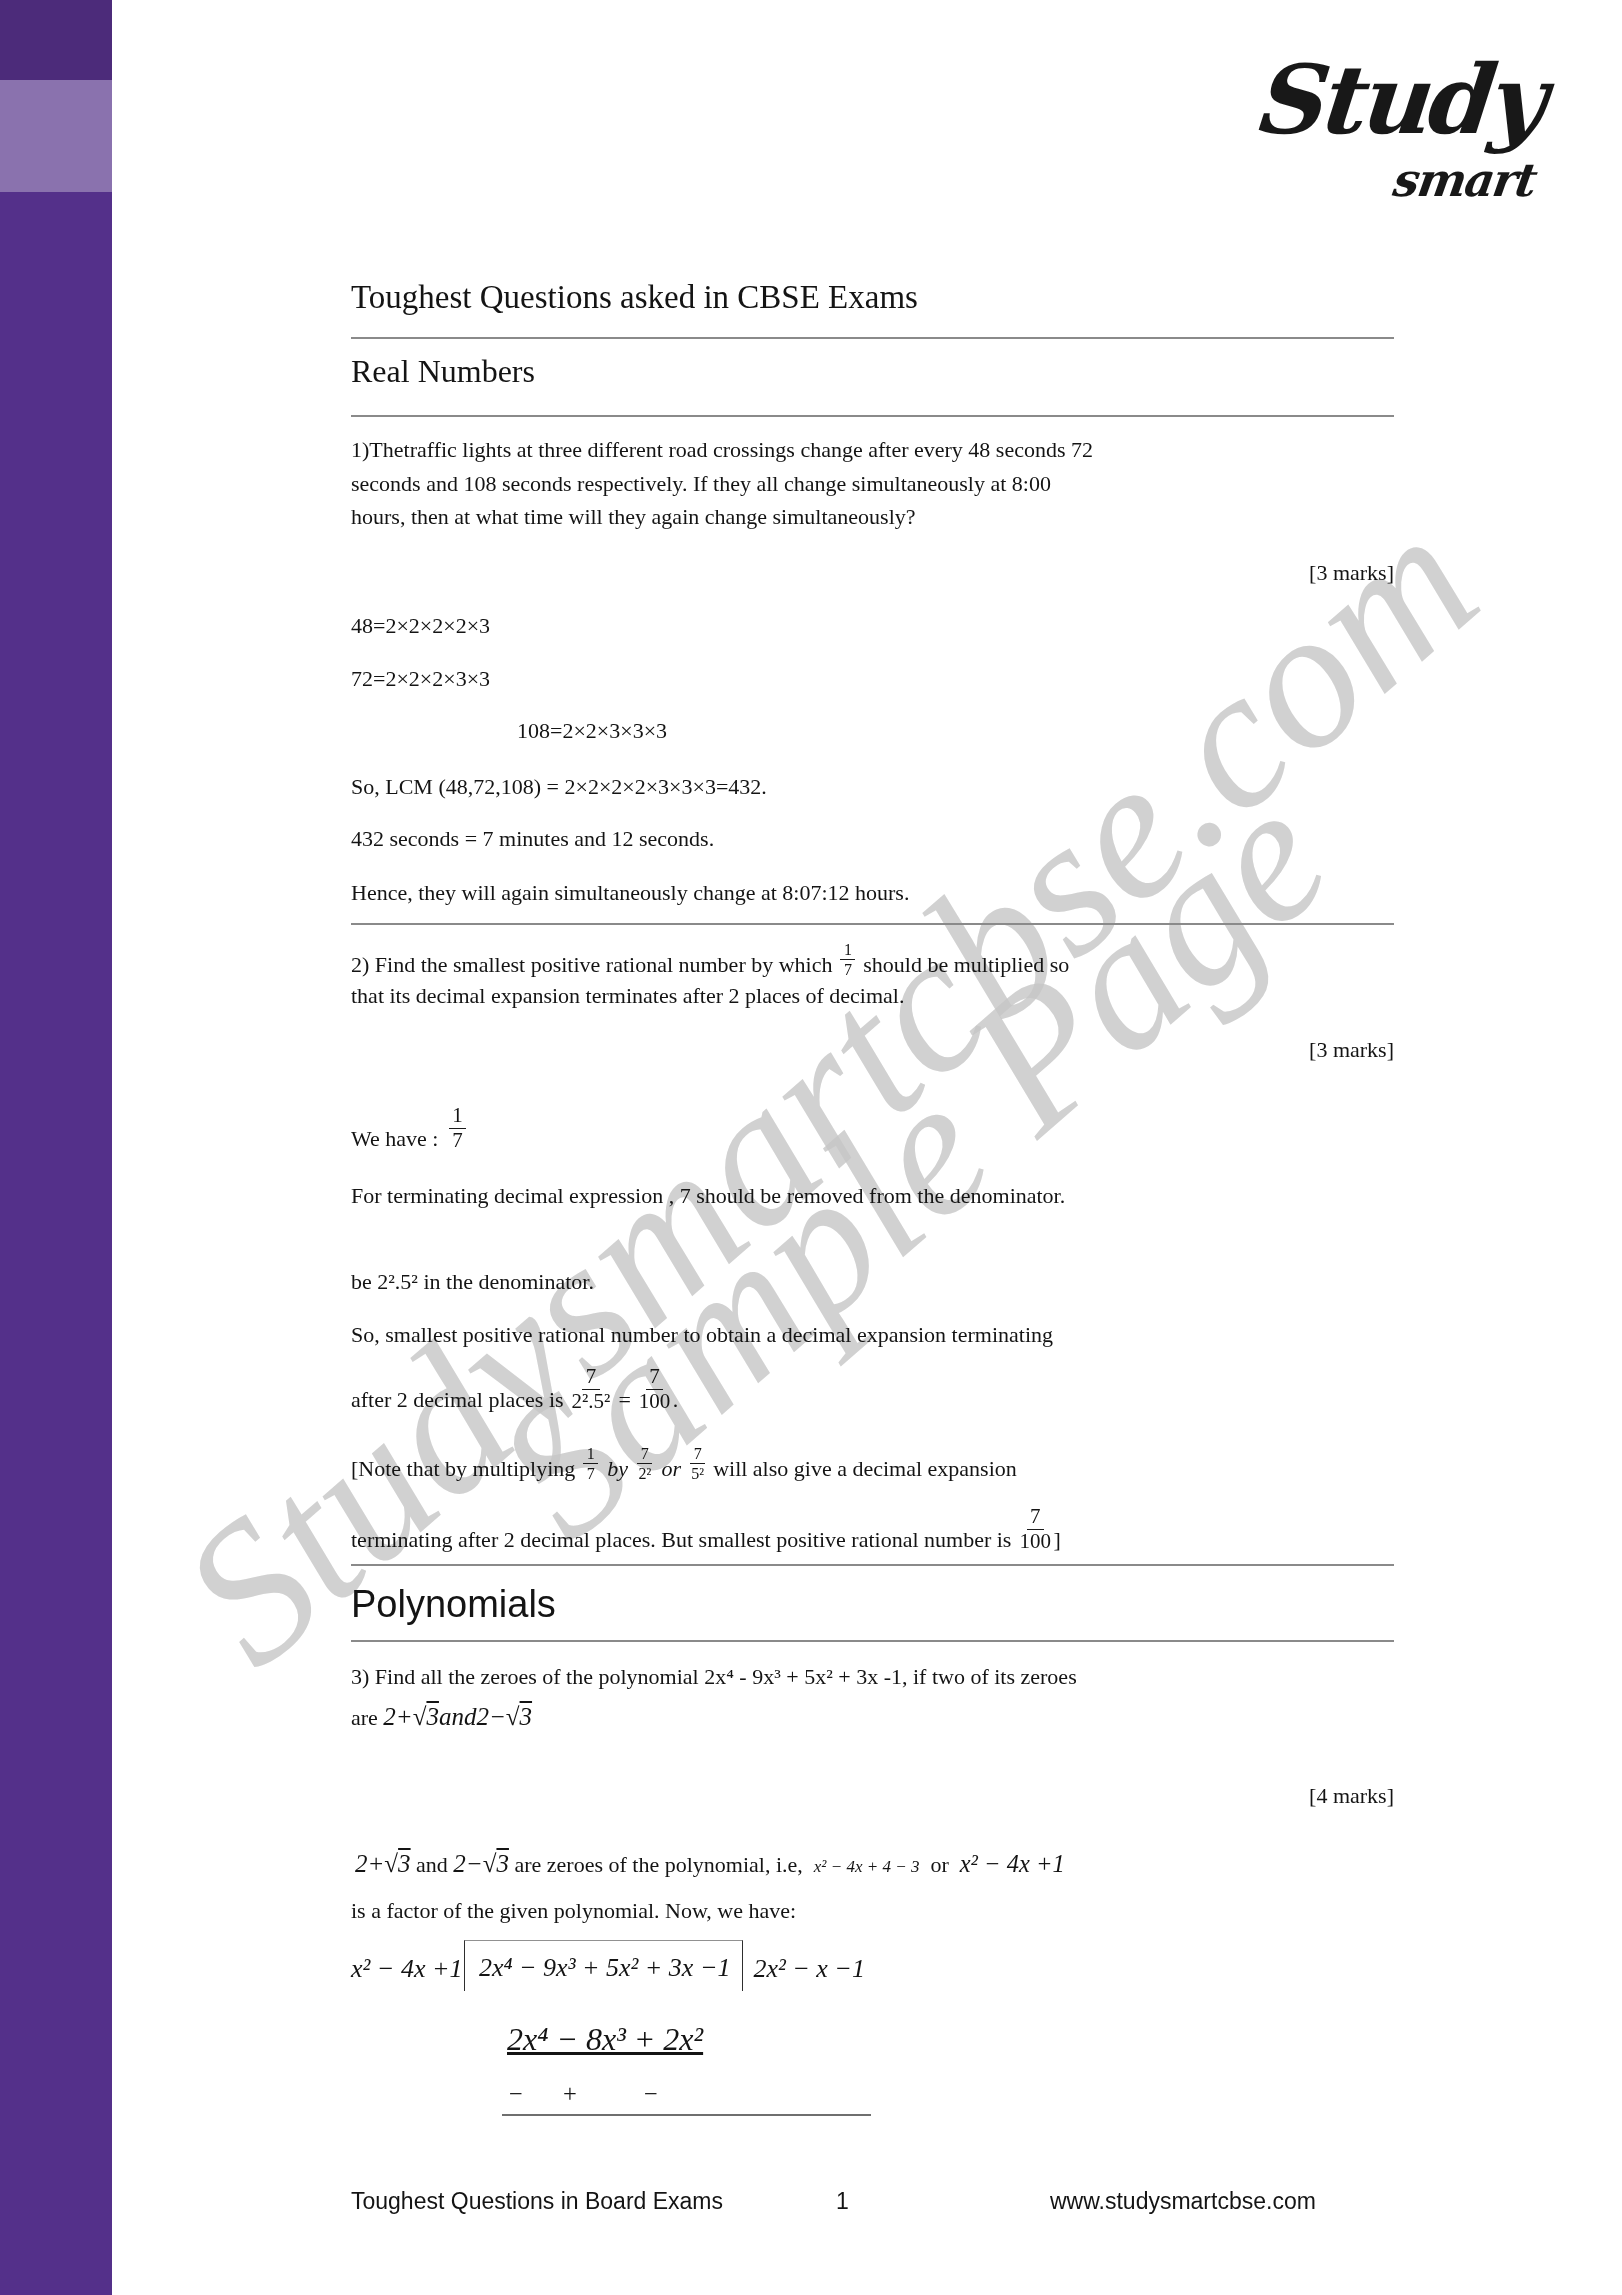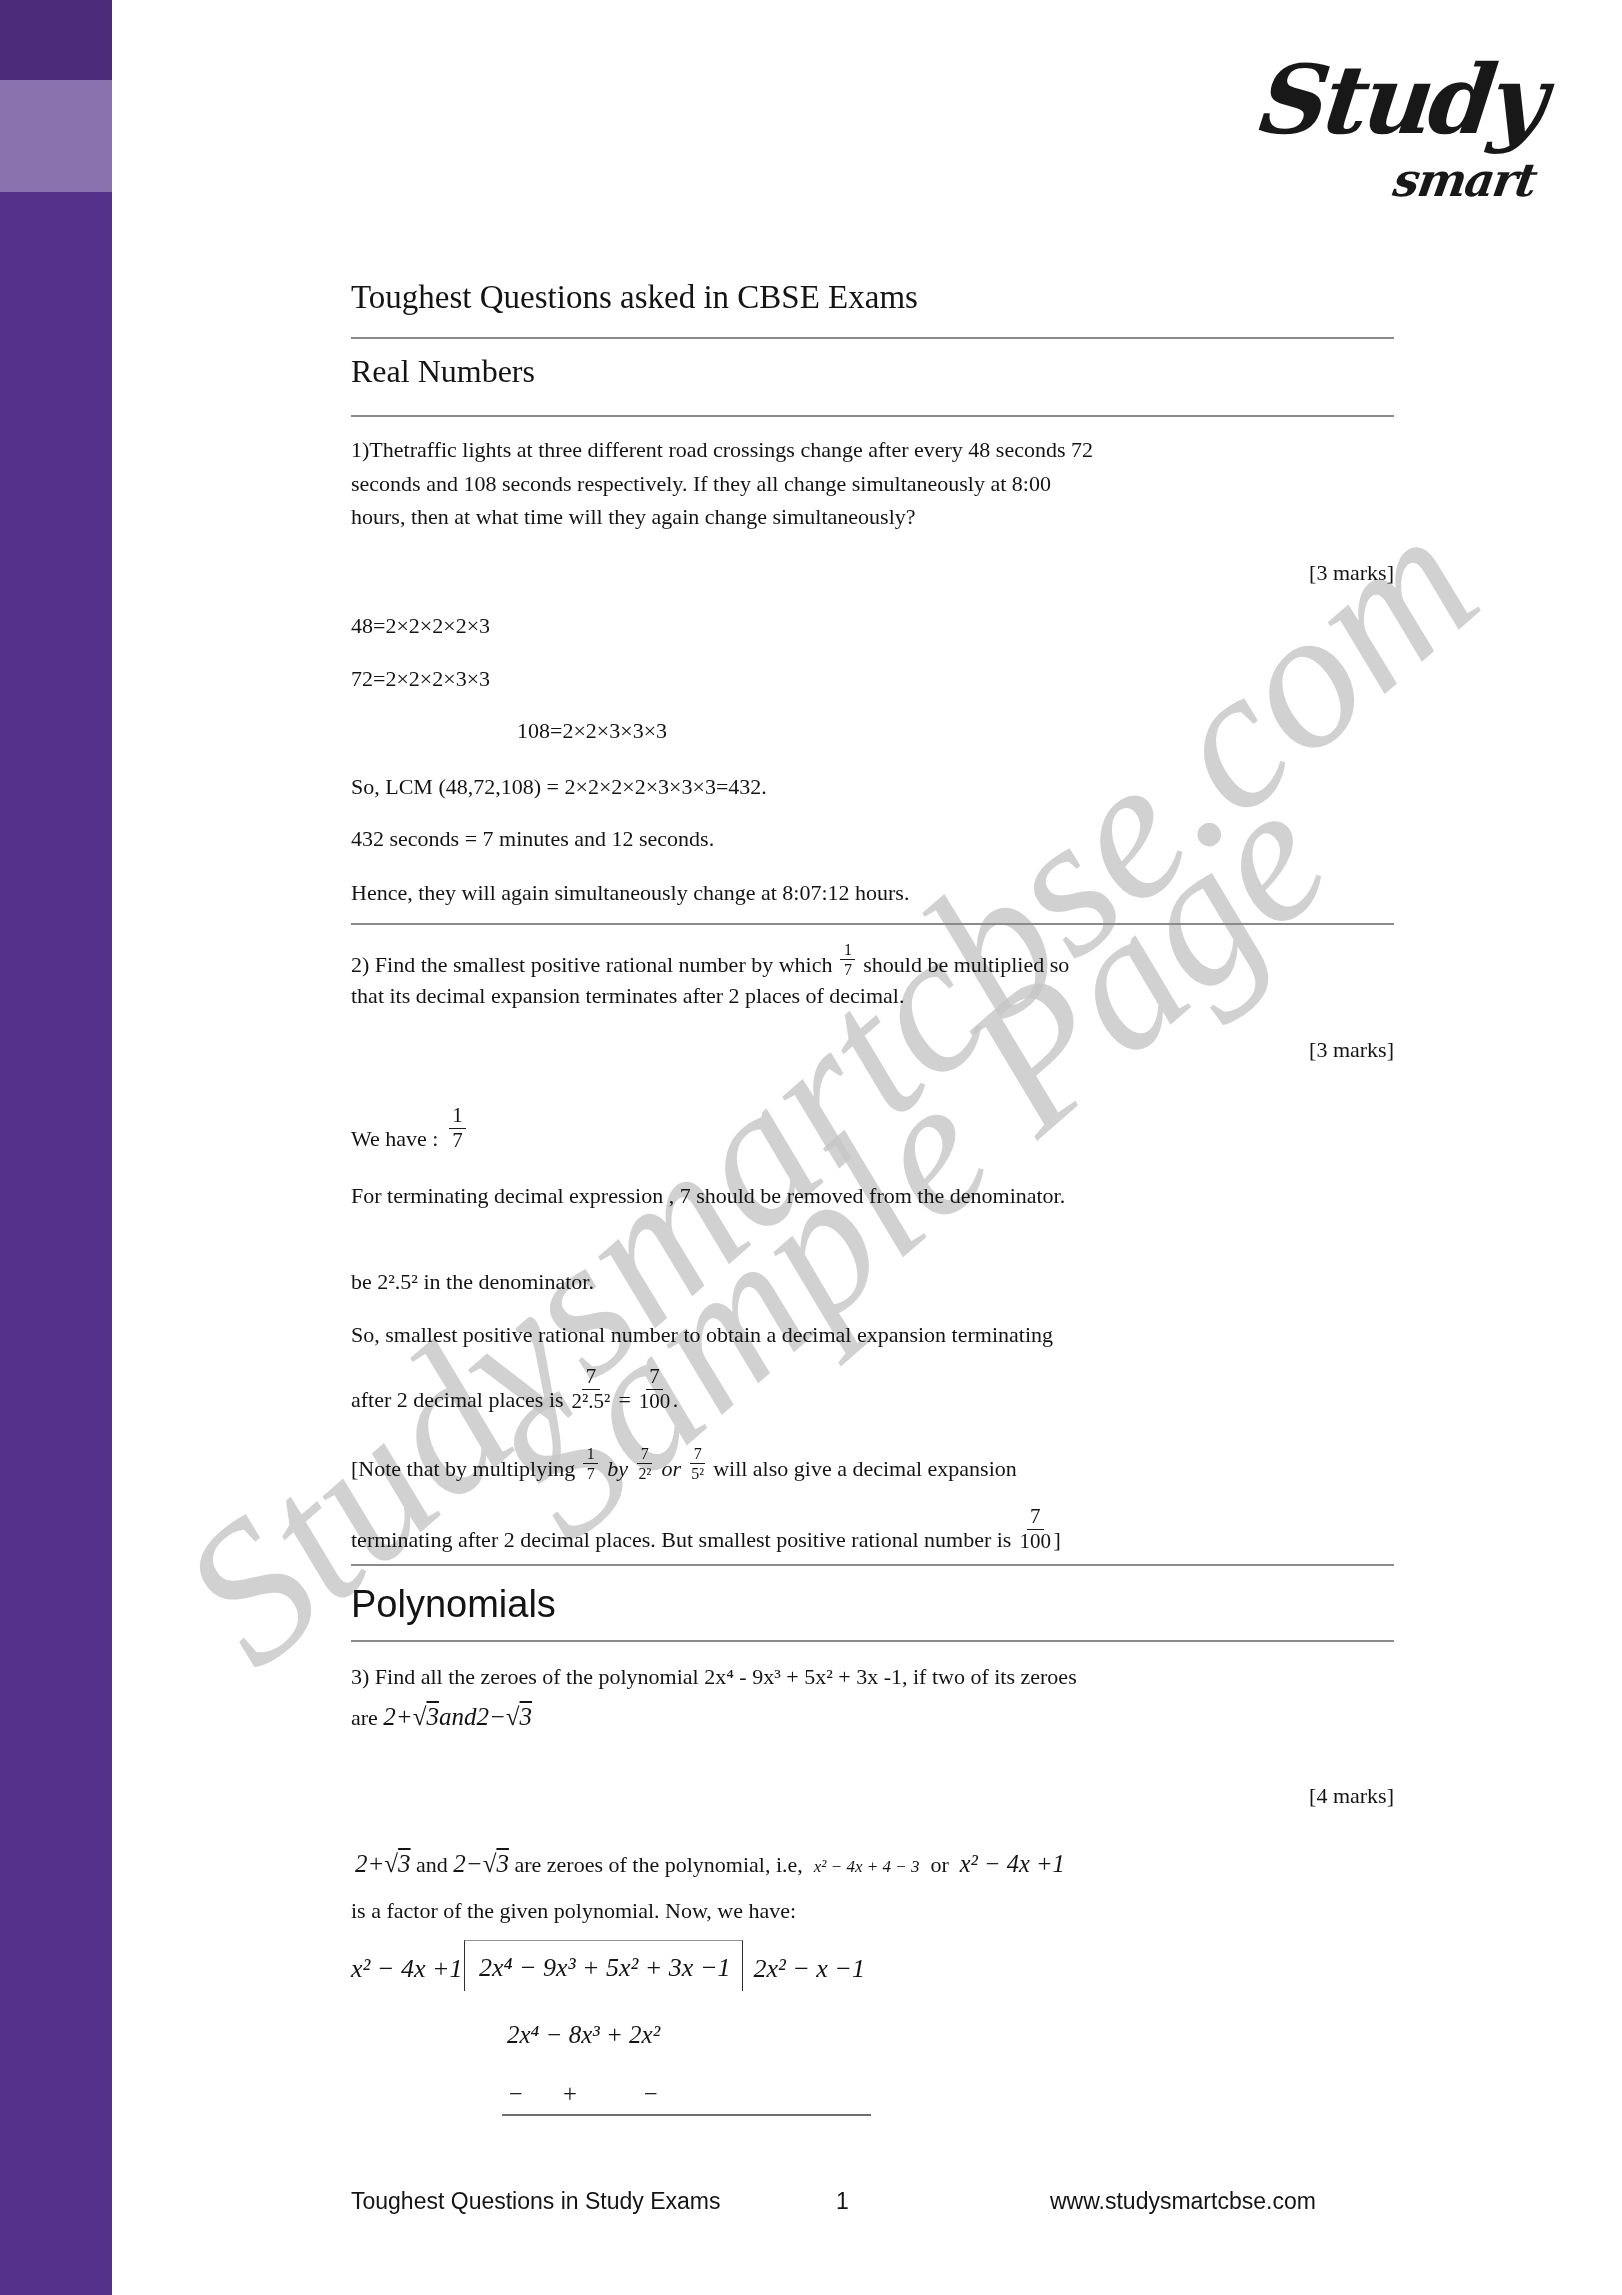--- a/index.html
+++ b/index.html
@@ -51,21 +51,21 @@
   .f19{font-size:16px;}
   .f25{font-size:21px;}
 
   
   .divrow{position:absolute;left:351px;top:1940px;z-index:1;display:flex;align-items:flex-start;
       font-style:italic;font-size:26px;}
   .divisor{padding-top:13.5px;}
   .dividend{margin-left:2px;border-top:1.7px solid #919191;border-left:1.7px solid #2e2e2e;
       border-right:1.7px solid #2e2e2e;padding:12px 12px 8.4px 13.5px;}
   .quotient{padding:13.5px 0 0 10px;}
-  .step1{position:absolute;left:507px;top:2021px;z-index:1;font-style:italic;font-size:25px;white-space:pre;}
+  .step1{position:absolute;left:507px;top:2021px;z-index:1;font-style:italic;font-size:32px;white-space:pre;text-decoration:underline;}
   .sign{position:absolute;top:2080px;z-index:1;font-size:24.5px;}
   .shortline{position:absolute;left:502px;top:2114px;width:369px;height:1.7px;background:#6f6f6f;z-index:1;}
 </style>
 </head>
 <body>
 
 <div class="page">
 
   <div class="wm wm1">Studysmartcbse.com</div>
   <div class="wm wm2">Sample Page</div>
@@ -193,18 +193,18 @@
     <span class="divisor">x² − 4x +1</span>
     <span class="dividend">2x⁴ − 9x³ + 5x² + 3x −1</span>
     <span class="quotient">2x² − x −1</span>
   </div>
   <div class="step1">2x⁴ − 8x³ + 2x²</div>
   <span class="sign" style="left:509px;">−</span>
   <span class="sign" style="left:563px;">+</span>
   <span class="sign" style="left:644px;">−</span>
   <div class="shortline"></div>
 
-  <div class="t sans" style="left:351px;top:2188px;font-size:23px;">Toughest Questions in Study Exams</div>
+  <div class="t sans" style="left:351px;top:2188px;font-size:23px;">Toughest Questions in Board Exams</div>
   <div class="t sans" style="left:836px;top:2188px;font-size:23px;">1</div>
   <div class="t sans" style="left:1050px;top:2188px;font-size:23px;">www.studysmartcbse.com</div>
 
 </div>
 
 
 </body></html>

